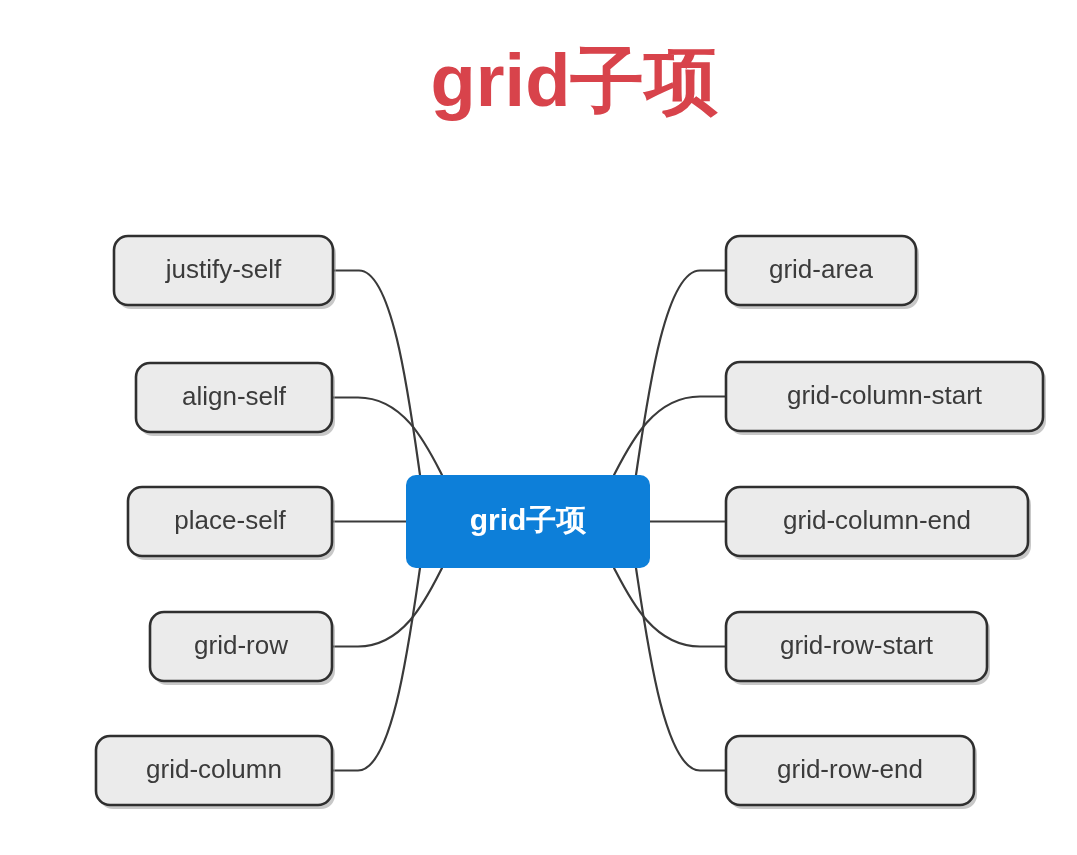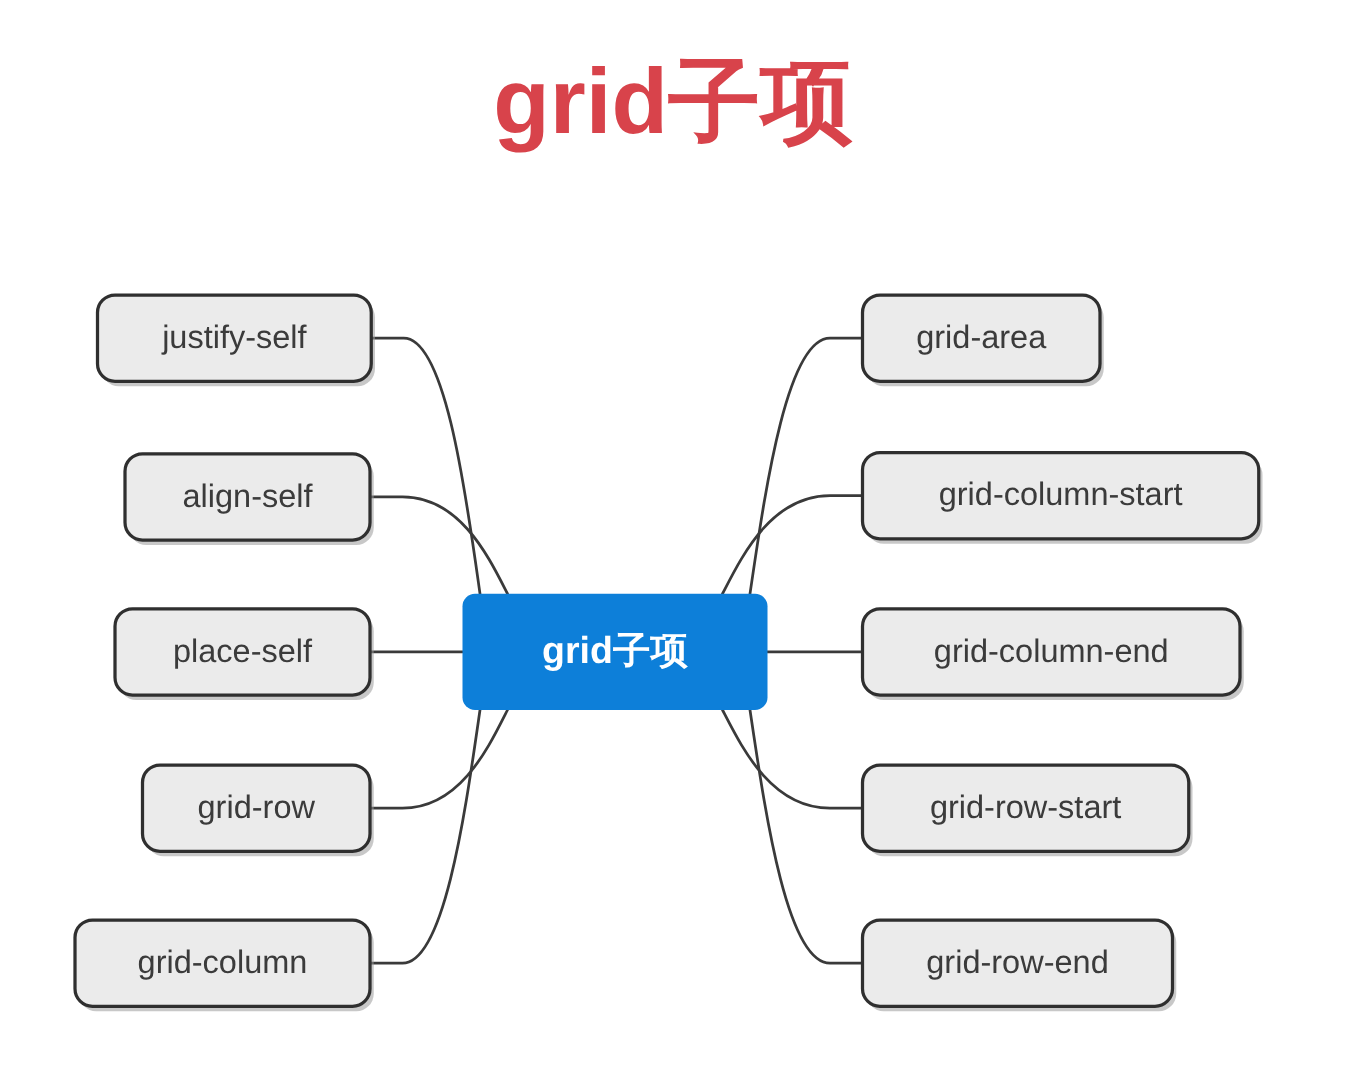--- a/index.html
+++ b/index.html
@@ -13,20 +13,21 @@
     height: 855px;
     font-family: "Liberation Sans", "DejaVu Sans", sans-serif;
     overflow: hidden;
     position: relative;
   }
   #page {
     position: relative;
     width: 984px;
     height: 855px;
     background: #ffffff;
+    margin-left: 36px;
   }
   #title {
     position: absolute;
     left: 0;
     top: 36px;
     width: 1077px;
     text-align: center;
     font-size: 74px;
     font-weight: bold;
     color: #d8434b;

